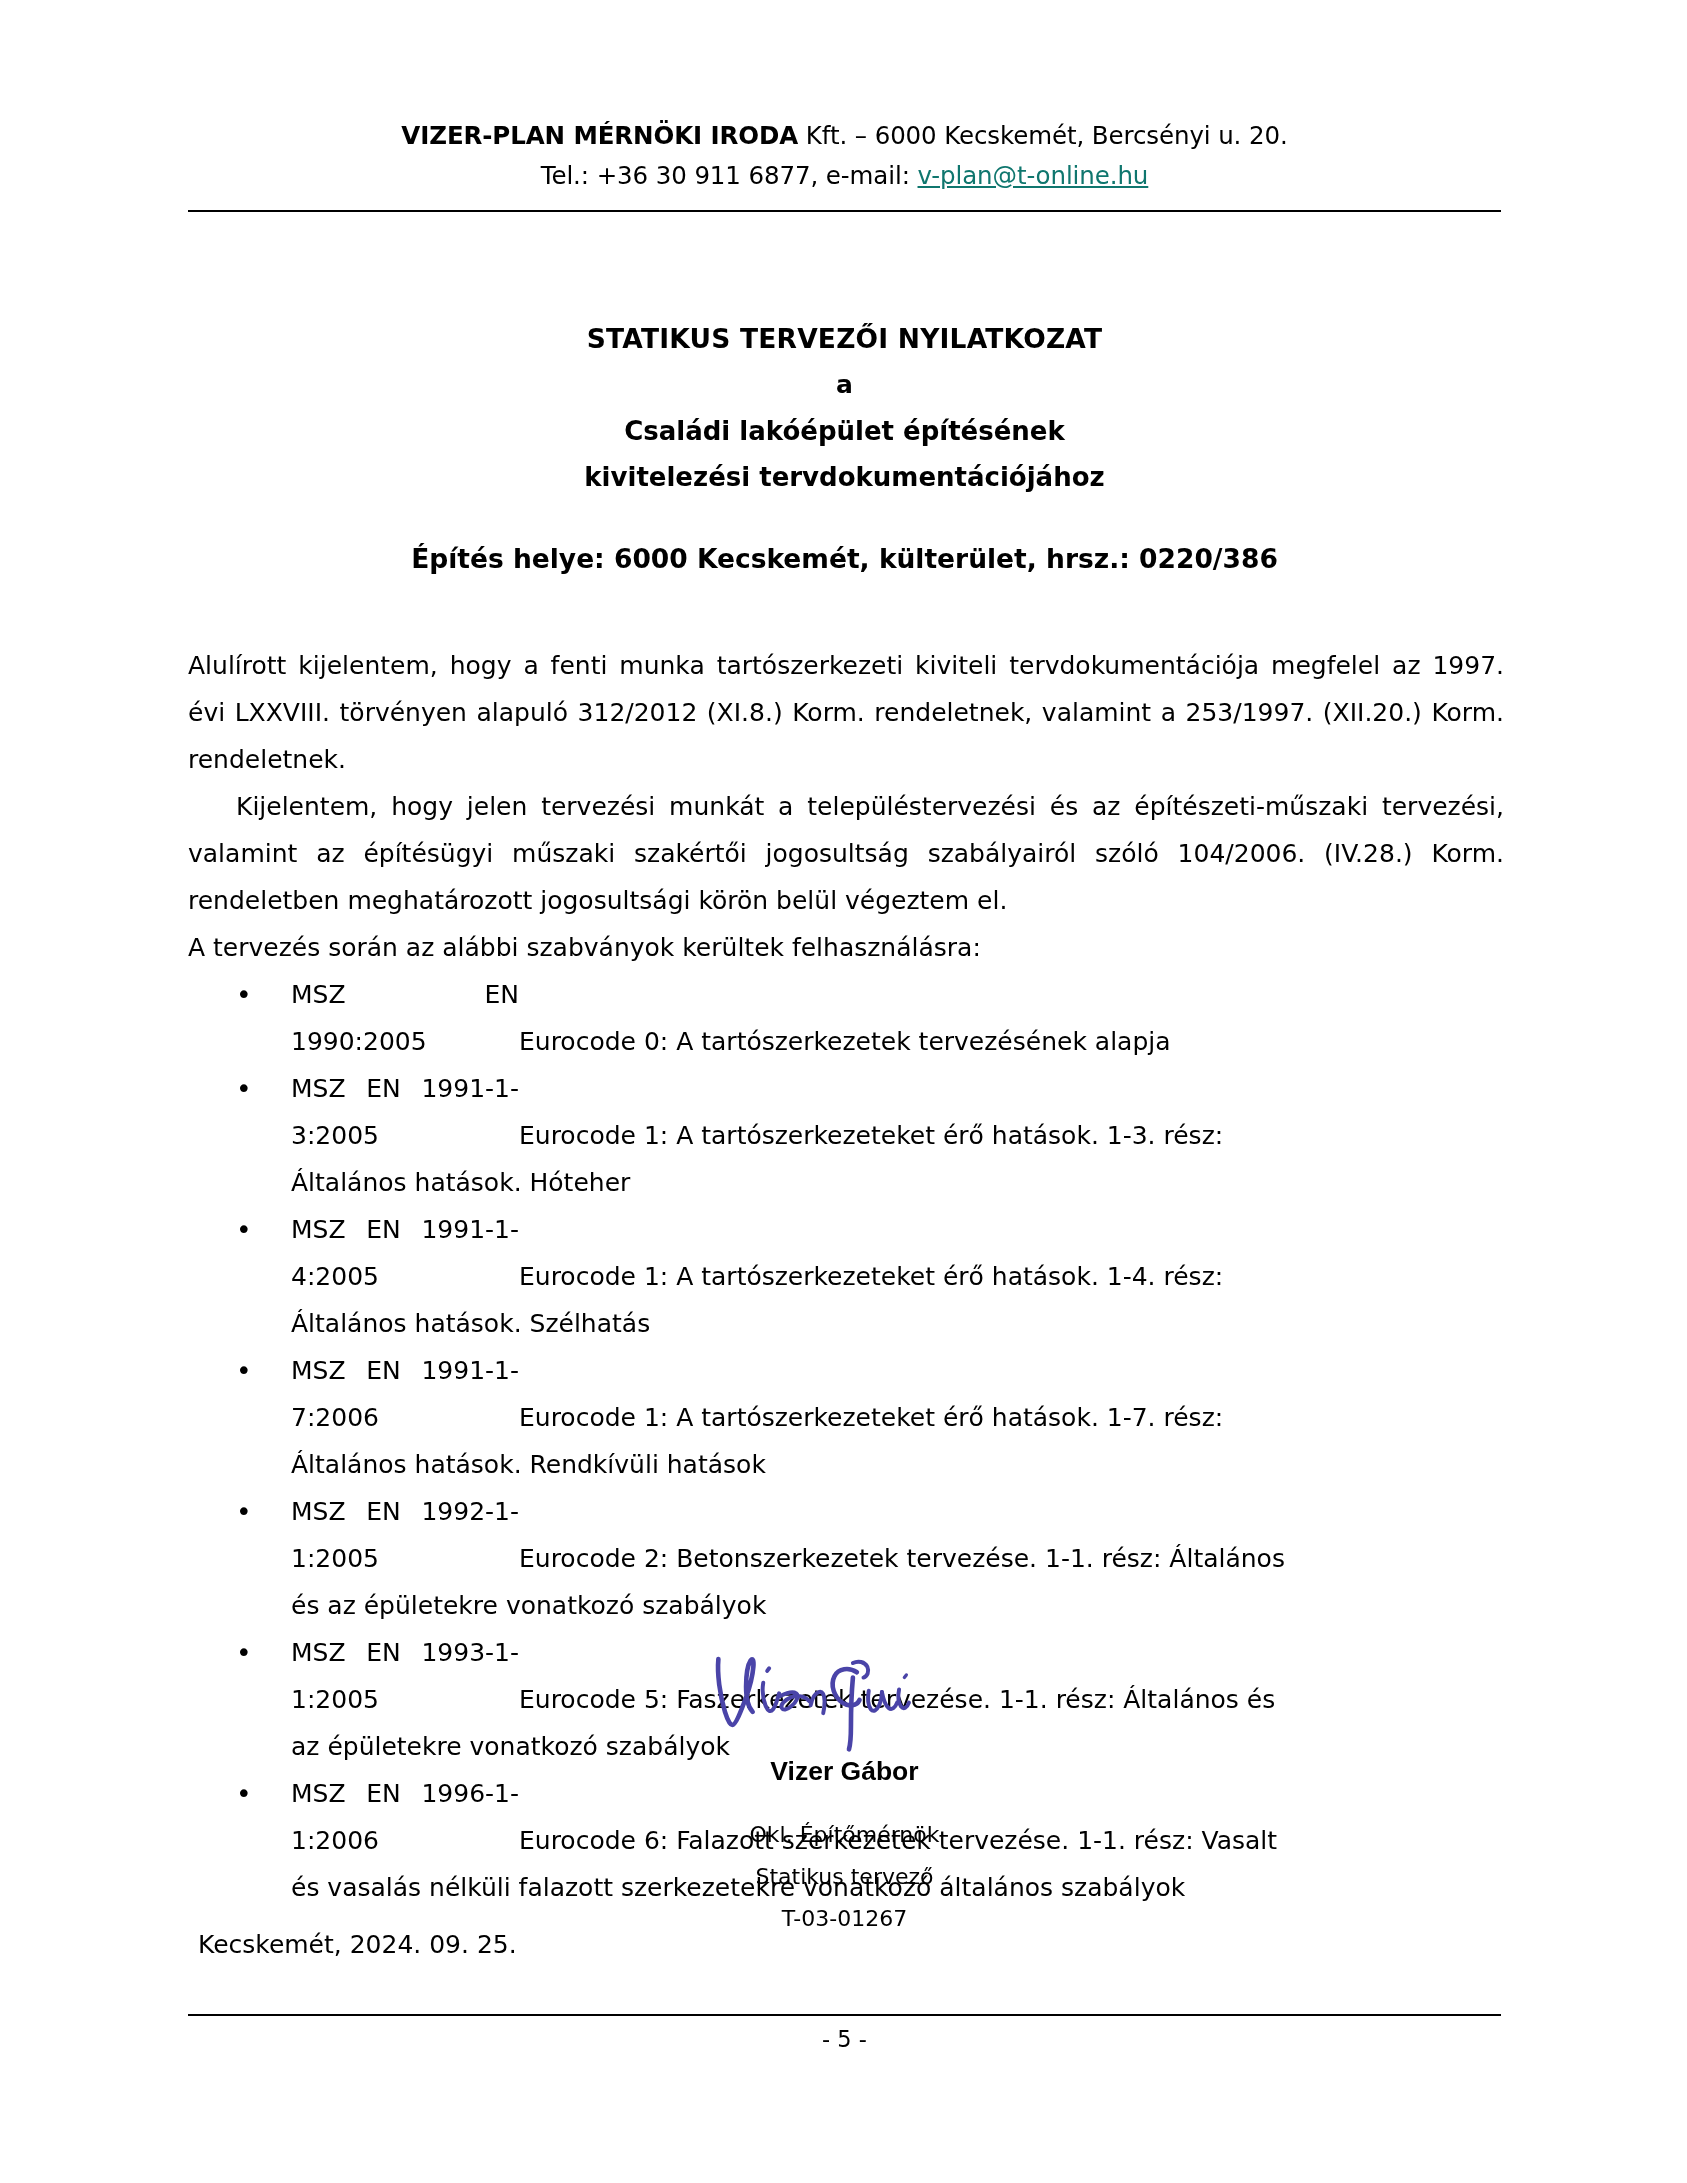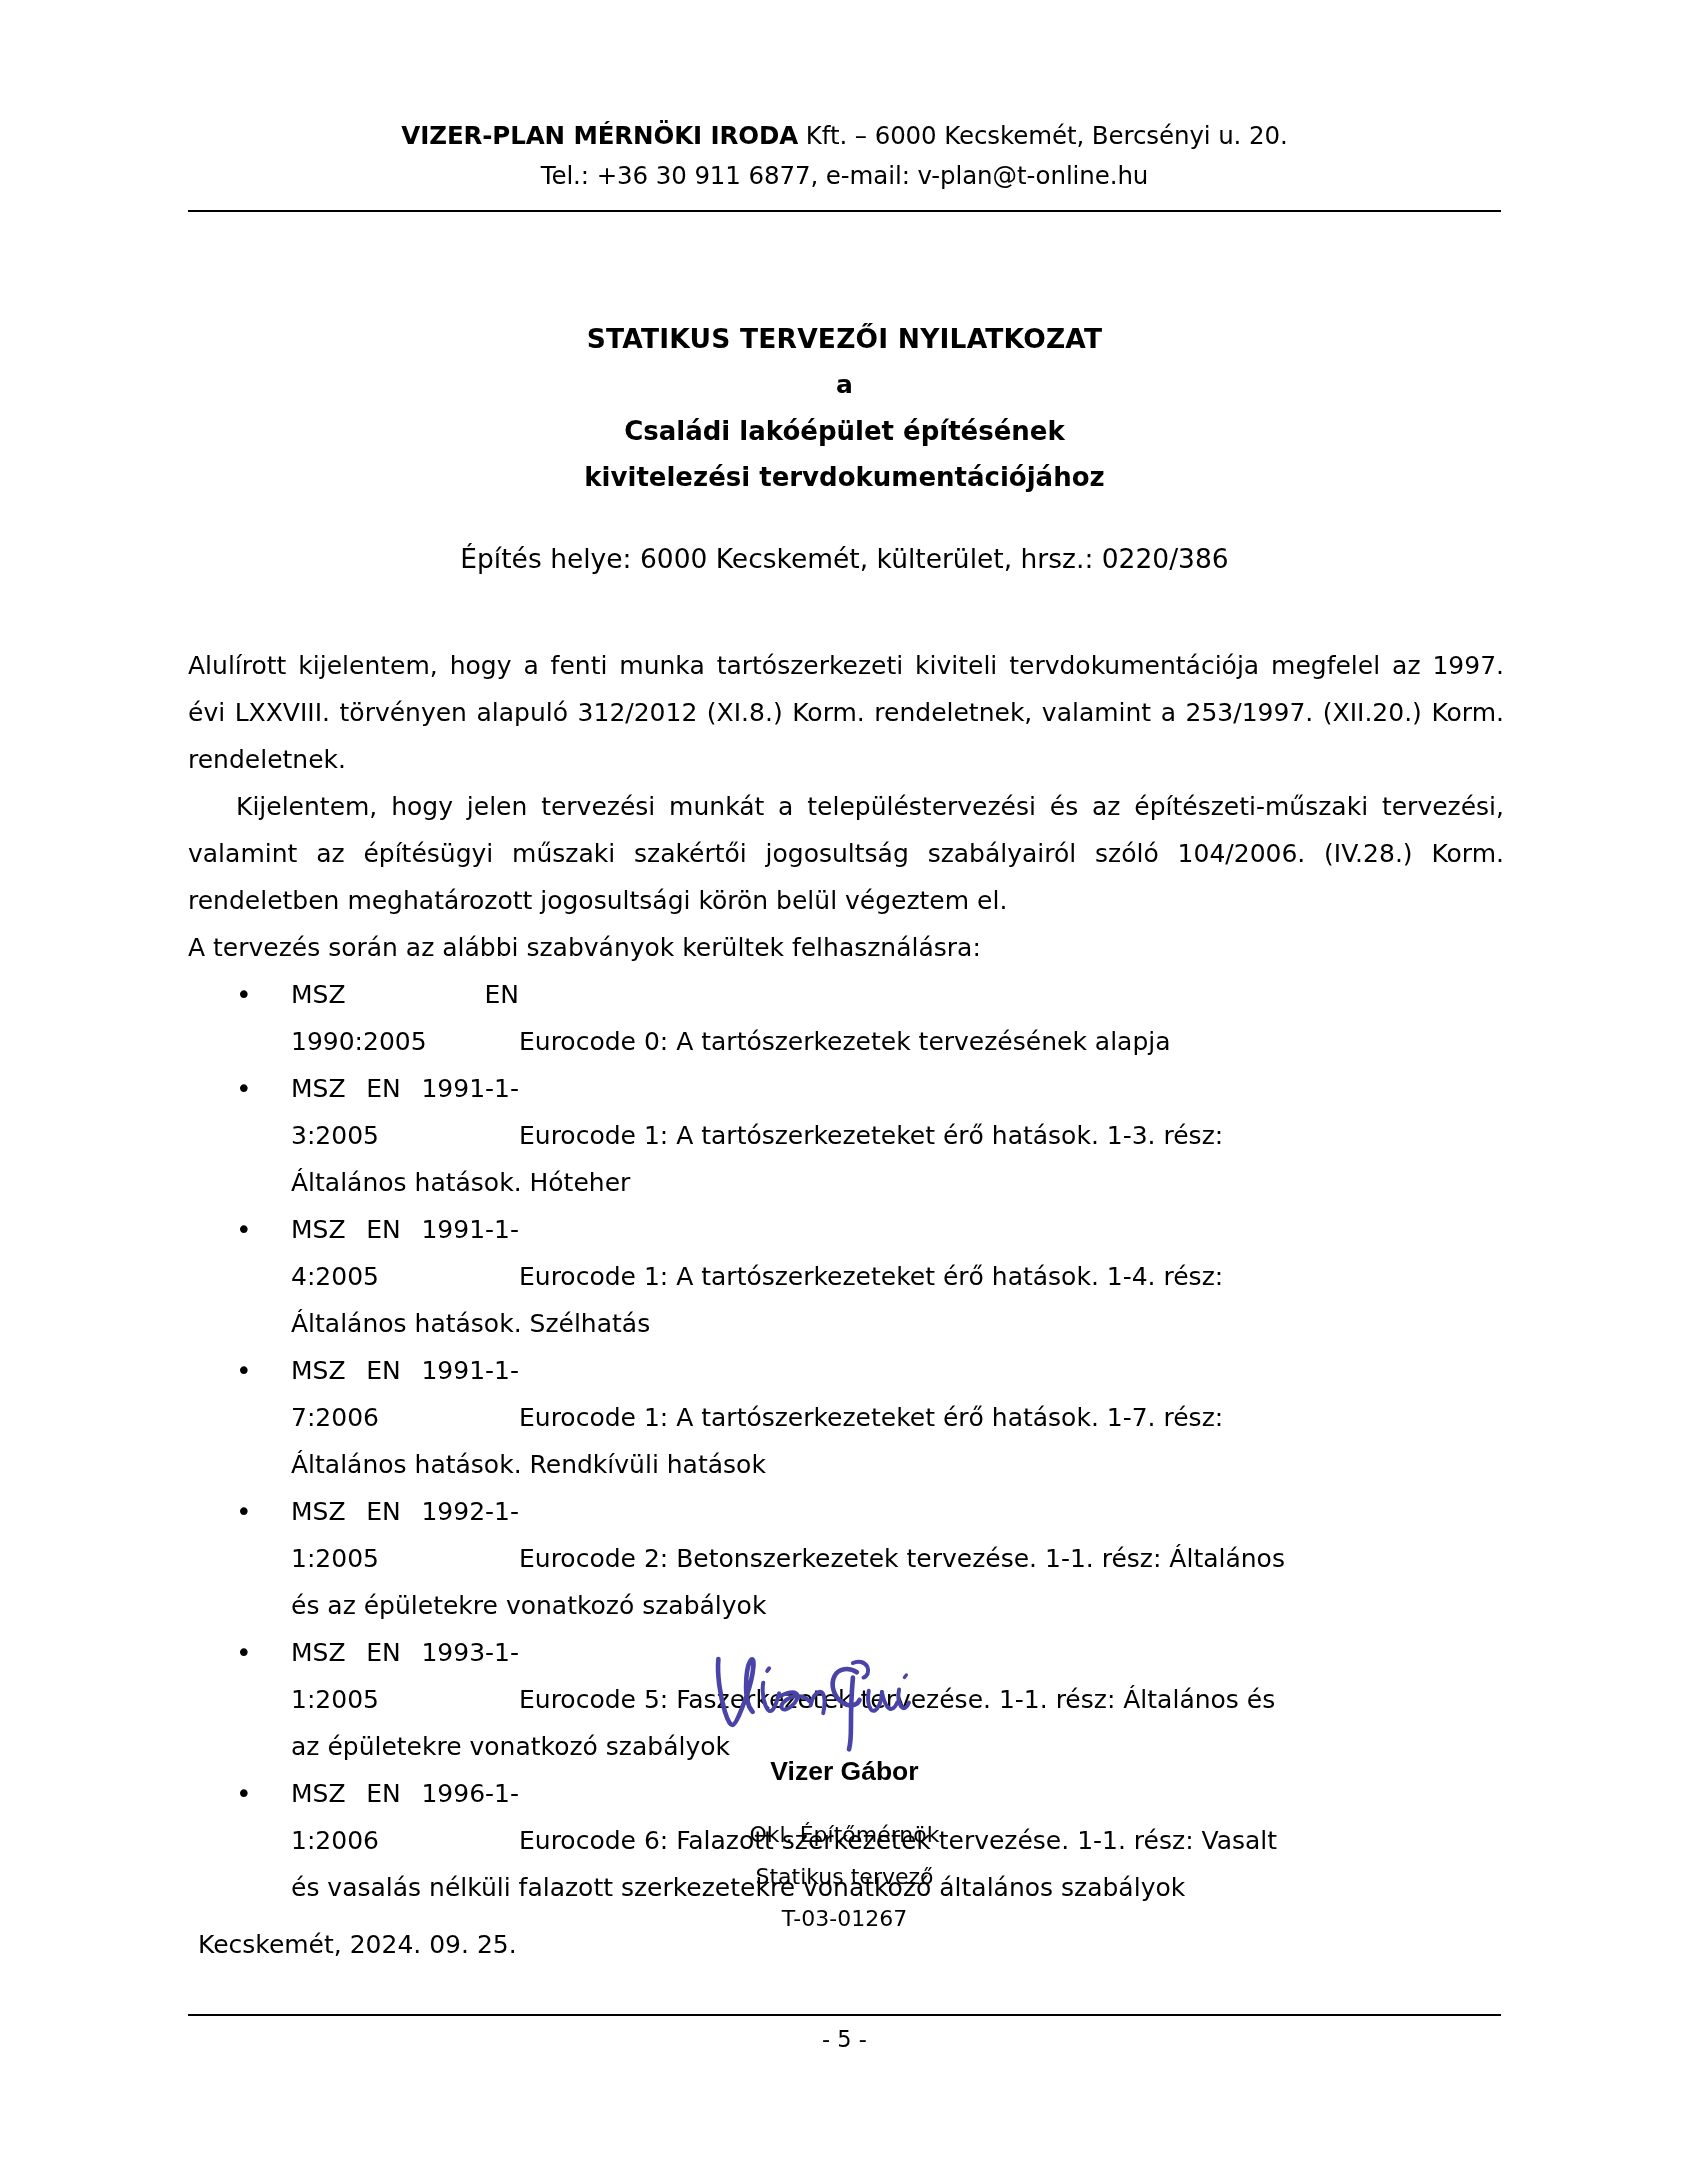--- a/index.html
+++ b/index.html
@@ -28,21 +28,22 @@
   }
   .header-line {
     font-size: 24.5px;
     line-height: 40px;
     letter-spacing: -0.1px;
   }
   .header-line .org {
     font-weight: bold;
   }
   .email-link {
-    color: #000000;
+    color: #0f766e;
+    text-decoration: underline;
   }
   .rule-top {
     position: absolute;
     left: 188px;
     top: 210px;
     width: 1313px;
     height: 0;
     border-top: 2px solid #000000;
   }
 
@@ -67,21 +68,21 @@
   .title-sub {
     font-size: 26px;
     line-height: 46px;
   }
   .place-line {
     position: absolute;
     left: 188px;
     top: 539px;
     width: 1313px;
     text-align: center;
-    font-weight: normal;
+    font-weight: bold;
     font-size: 26.5px;
     line-height: 40px;
   }
 
   
   .body-block {
     position: absolute;
     left: 188px;
     top: 642px;
     width: 1316px;

